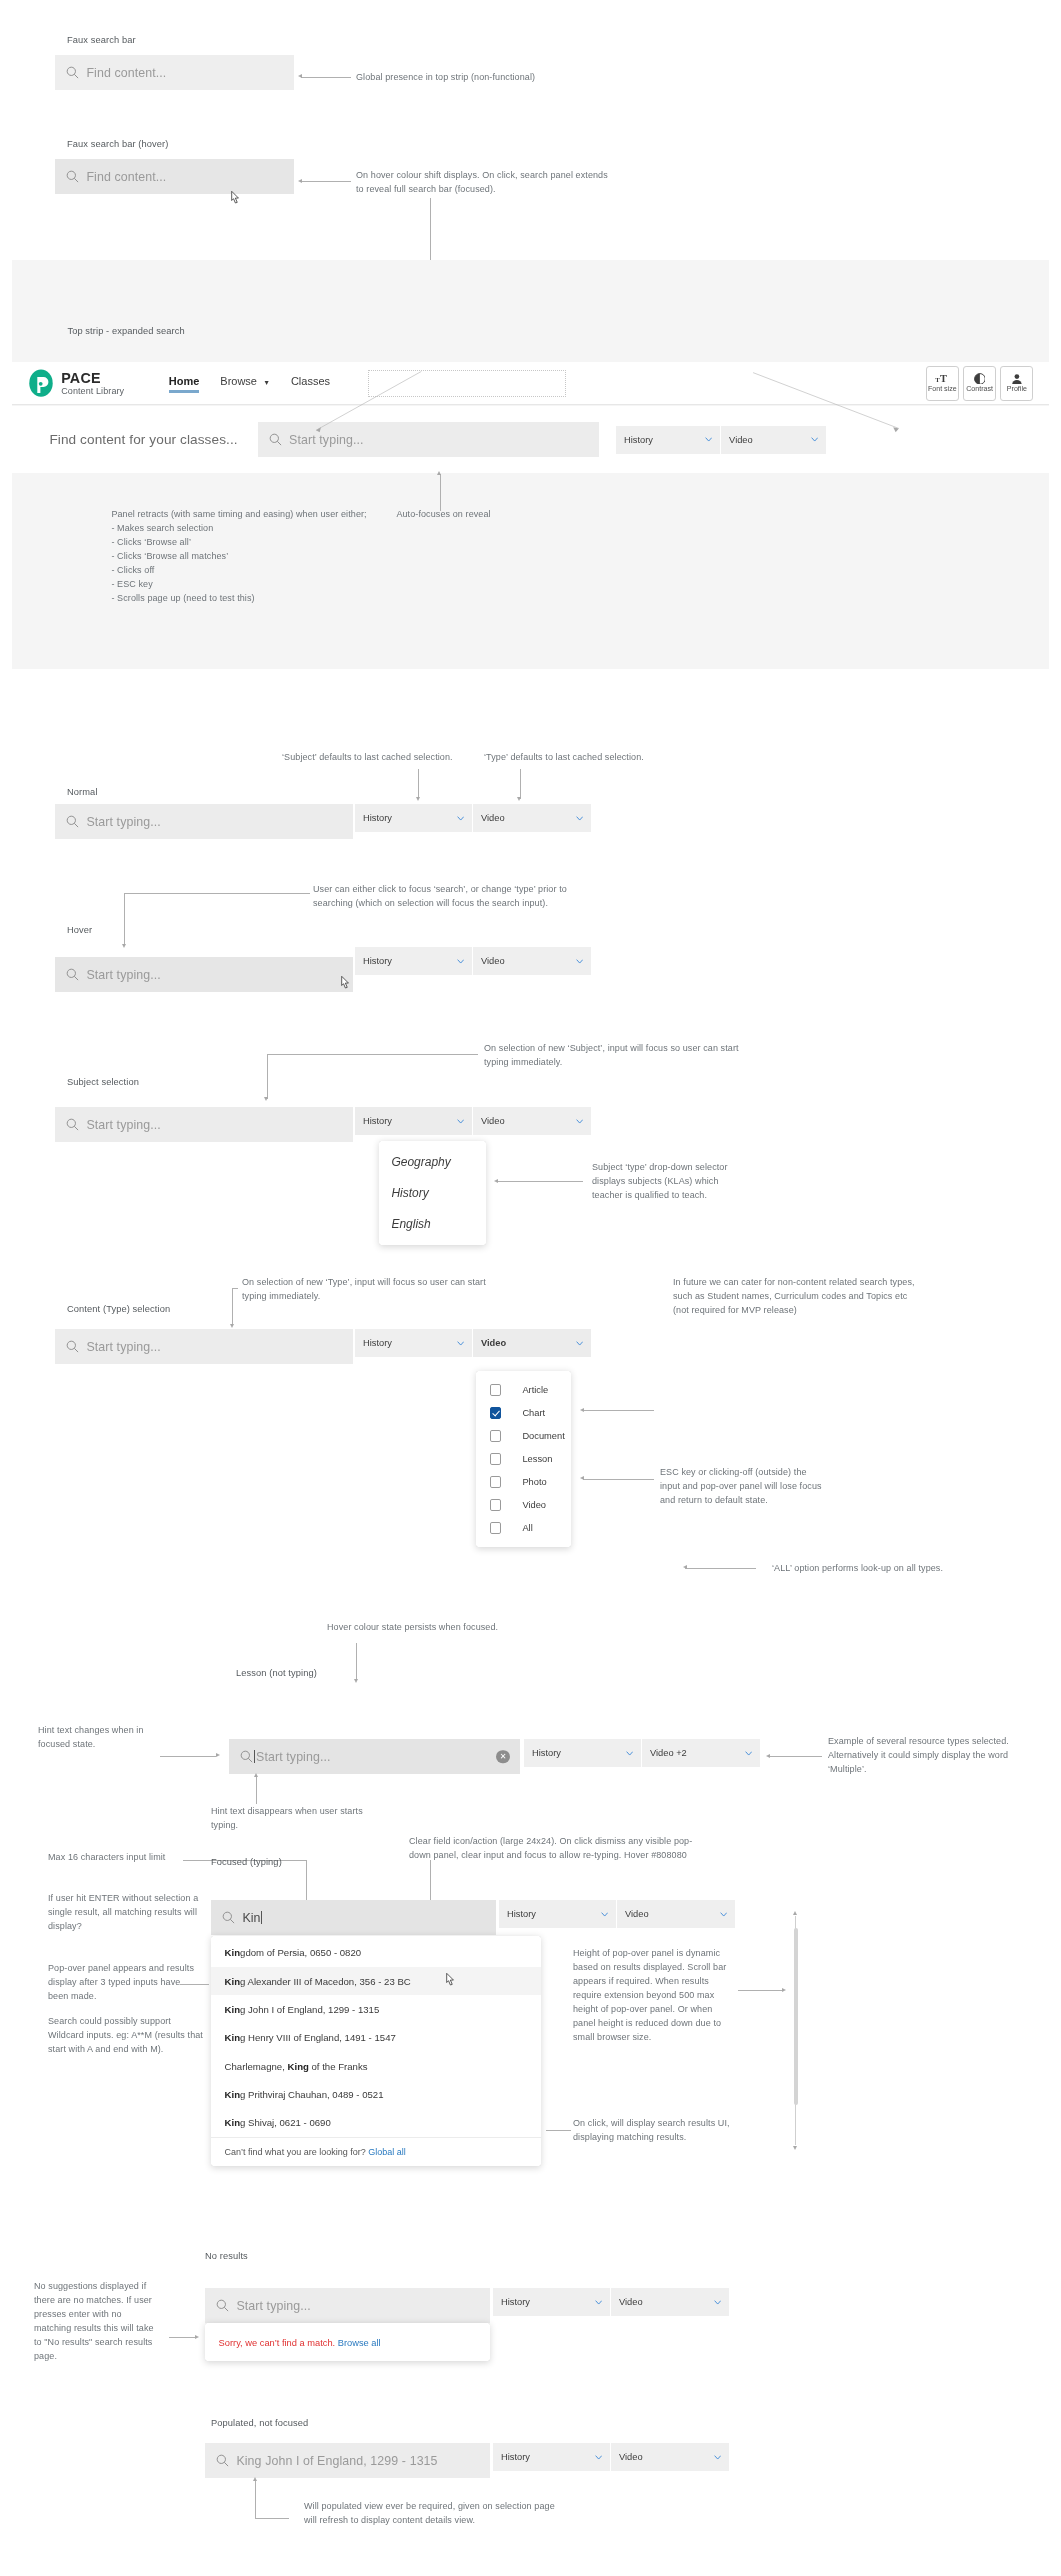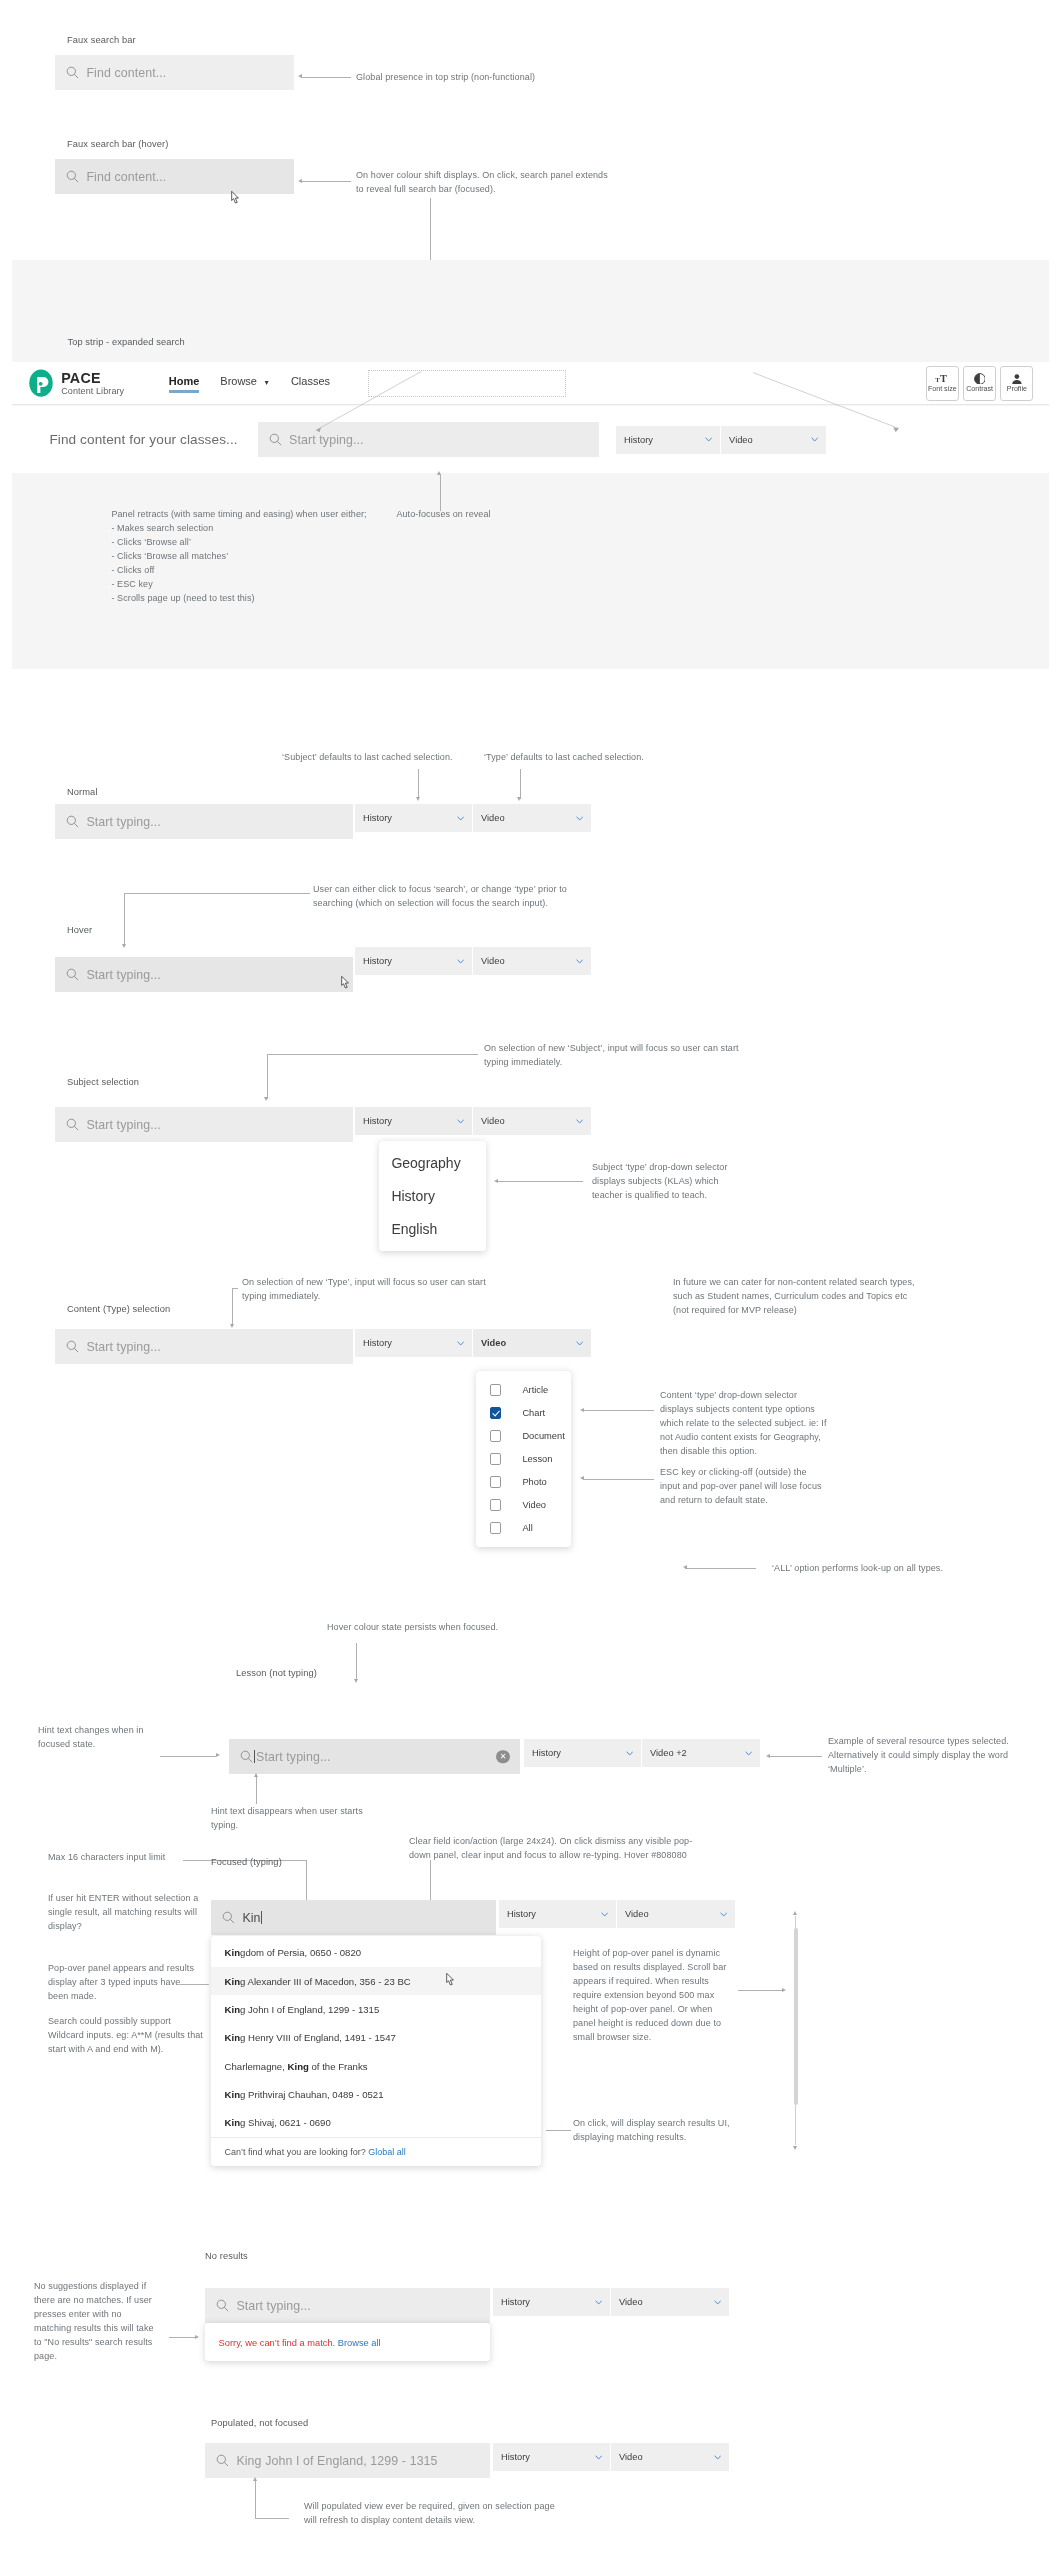--- a/index.html
+++ b/index.html
@@ -90,21 +90,21 @@
     position:absolute; left:0; right:0; top:44px; height:67px; background:#fff;
     display:flex; align-items:center; padding:0 37px;
   }
   .expandtitle { font-size:13.6px; color:#6b6b6b; font-weight:300; letter-spacing:0.1px; }
 
   
   .popover {
     background:#fff; border-radius:2.5px;
     box-shadow:0 1.2px 7.4px rgba(0,0,0,.16), 0 0 0.6px rgba(0,0,0,.2);
   }
-  .subj-item { padding:8.7px 12.4px; font-size:14px; color:#3c3c3c; }
+  .subj-item { padding:8.7px 12.4px; font-size:12px; color:#3c3c3c;font-style:italic; }
 
   .chk-item { display:flex; align-items:center; gap:21px; padding:5.6px 13.6px; font-size:9.3px; color:#3c3c3c; }
   .chk { width:11.8px; height:11.8px; border:1px solid #9a9a9a; border-radius:1.9px; background:#fff; flex:0 0 auto; }
   .chk.on { background:#10549c; border-color:#10549c; position:relative; }
   .chk.on:after {
     content:""; position:absolute; left:3.4px; top:1.2px; width:3.1px; height:6.2px;
     border:solid #fff; border-width:0 1.4px 1.4px 0; transform:rotate(42deg);
   }
 
   .res-item { padding:8.7px 13.6px; font-size:9.6px; color:#3a3a3a; }
@@ -150,21 +150,21 @@
   <div class="ln lnh" style="left:301px;top:181px;width:50px"></div>
   <div class="arw arw-l" style="left:298px;top:179px"></div>
   <div class="note" style="position:absolute;left:356px;top:169px;width:260px">On hover colour shift displays. On click, search panel extends to reveal full search bar (focused).</div>
 
   <div class="ln lnv" style="left:430px;top:198px;height:118px"></div>
   <div class="ln lnh" style="left:430px;top:304px;width:27px"></div>
   <div class="arw arw-d" style="left:428px;top:313px"></div>
   <div class="note" style="position:absolute;left:462px;top:290px;width:211px">On click, top strip panel extends down over 0.2 sec with easing. Over-lays page header (not pushes).</div>
 
   <div class="band">
-    <div class="label" style="position:absolute;left:55px;top:77px">Top strip - expanded search</div>
+    <div class="label" style="position:absolute;left:55px;top:66px">Top strip - expanded search</div>
 
     <div class="appbar" style="top:102px">
       <div class="logo-wrap">
         <svg class="logo-mark" viewBox="0 0 42 47">
           <ellipse cx="21" cy="23" rx="19" ry="22" fill="#0fae8a"></ellipse>
           <path d="M15 13 h10 a8 8 0 0 1 0 16 h-5 v10 h-5 z" fill="#fff"></path>
           <circle cx="20.5" cy="24" r="3.1" fill="#0fae8a"></circle>
         </svg>
         <div>
           <div class="brand-name">PACE</div>
@@ -416,21 +416,20 @@
       <span>Video</span>
     </div>
     <div class="chk-item">
       <span class="chk"></span>
       <span>All</span>
     </div>
   </div>
 
   <div class="ln lnh" style="left:583px;top:1410px;width:71px"></div>
   <div class="arw arw-l" style="left:580px;top:1408px"></div>
-  <div class="note" style="position:absolute;left:660px;top:1389px;width:167px">Content ‘type’ drop-down selector displays subjects content type options which relate to the selected subject. ie: If not Audio content exists for Geography, then disable this option.</div>
 
   <div class="ln lnh" style="left:583px;top:1479px;width:71px"></div>
   <div class="arw arw-l" style="left:580px;top:1476px"></div>
   <div class="note" style="position:absolute;left:660px;top:1466px;width:167px">ESC key or clicking-off (outside) the input and pop-over panel will lose focus and return to default state.</div>
 
   <div class="ln lnh" style="left:685px;top:1568px;width:71px"></div>
   <div class="arw arw-l" style="left:683px;top:1565px"></div>
   <div class="note" style="position:absolute;left:772px;top:1562px;width:205px">‘ALL’ option performs look-up on all types.</div>
 
   <div class="note" style="position:absolute;left:327px;top:1621px;width:260px">Hover colour state persists when focused.</div>

